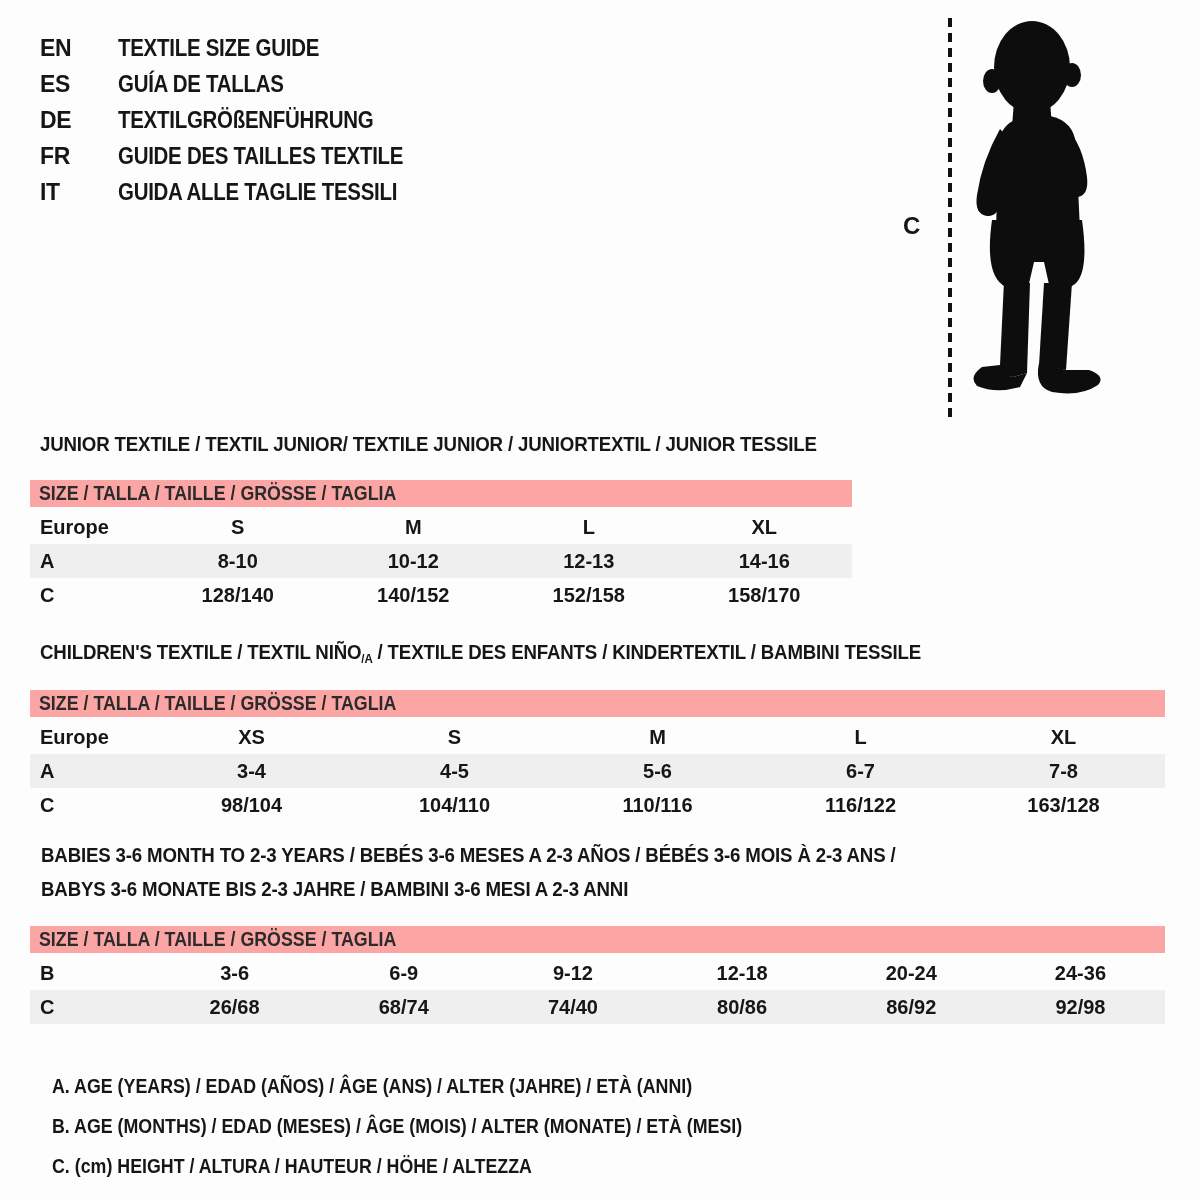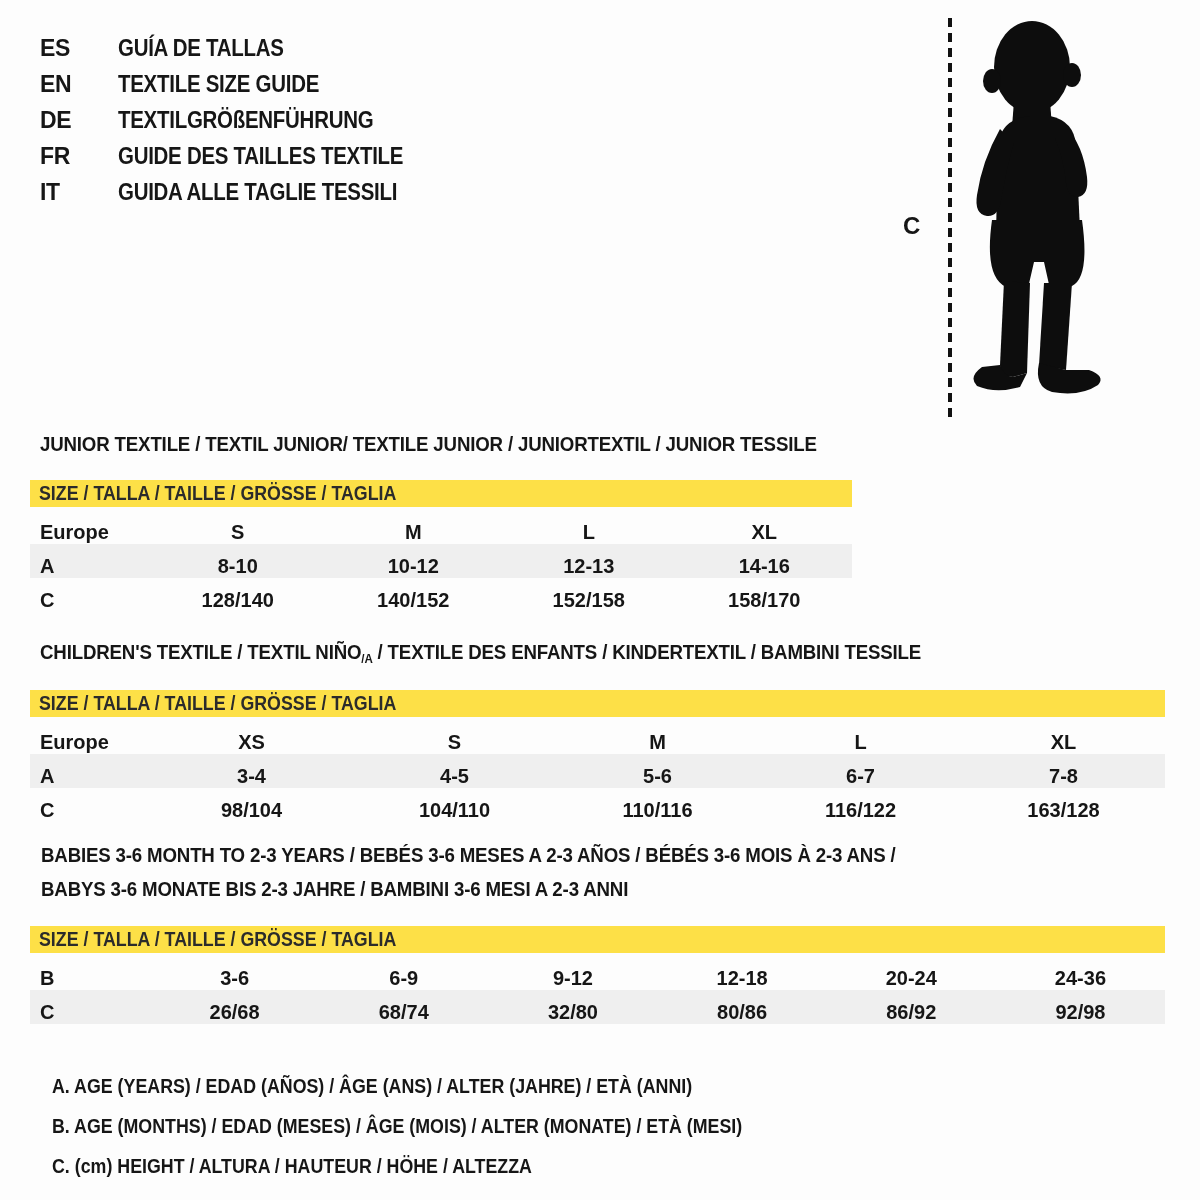--- a/index.html
+++ b/index.html
@@ -21,42 +21,42 @@
   .measure-line{left:944px;top:16px;}
   .silhouette{left:966px;top:14px;}
   .c-label{left:903px;top:212px;font-size:24px;font-weight:bold;}
 
   
   .sec-heading{font-size:21px;font-weight:bold;letter-spacing:-0.2px;}
   .sub-a{font-size:13px;position:relative;top:4px;font-weight:bold;}
 
   
   .size-table{position:absolute;}
-  .size-bar{background:#fde047;height:27px;display:flex;align-items:center;
+  .size-bar{background:#fca5a5;height:27px;display:flex;align-items:center;
     padding-left:9px;font-size:20px;font-weight:bold;color:#2b2b2b;margin-bottom:3px;}
-  .trow{display:flex;height:34px;align-items:flex-end;font-size:20px;font-weight:bold;}
+  .trow{display:flex;height:34px;align-items:center;font-size:20px;font-weight:bold;}
   .trow.shaded{background:#efefef;}
   .tlabel{width:120px;flex:0 0 120px;padding-left:10px;box-sizing:border-box;}
   .tcell{flex:1;text-align:center;}
 
   
   .legend{left:52px;top:1066px;}
   .legend-line{font-size:20px;font-weight:bold;line-height:40px;}
 </style>
 </head>
 <body>
 
 <div class="abs lang-block">
   <div class="lang-row">
+    <span class="lang-code">EN</span>
+    <span class="lang-title cond">TEXTILE SIZE GUIDE</span>
+  </div>
+  <div class="lang-row">
     <span class="lang-code">ES</span>
     <span class="lang-title cond">GUÍA DE TALLAS</span>
-  </div>
-  <div class="lang-row">
-    <span class="lang-code">EN</span>
-    <span class="lang-title cond">TEXTILE SIZE GUIDE</span>
   </div>
   <div class="lang-row">
     <span class="lang-code">DE</span>
     <span class="lang-title cond">TEXTILGRÖßENFÜHRUNG</span>
   </div>
   <div class="lang-row">
     <span class="lang-code">FR</span>
     <span class="lang-title cond">GUIDE DES TAILLES TEXTILE</span>
   </div>
   <div class="lang-row">
@@ -166,21 +166,21 @@
     <span class="tcell">6-9</span>
     <span class="tcell">9-12</span>
     <span class="tcell">12-18</span>
     <span class="tcell">20-24</span>
     <span class="tcell">24-36</span>
   </div>
   <div class="trow shaded">
     <span class="tlabel">C</span>
     <span class="tcell">26/68</span>
     <span class="tcell">68/74</span>
-    <span class="tcell">32/80</span>
+    <span class="tcell">74/40</span>
     <span class="tcell">80/86</span>
     <span class="tcell">86/92</span>
     <span class="tcell">92/98</span>
   </div>
 </div>
 
 <div class="abs legend">
   <div class="legend-line cond">A. AGE (YEARS) / EDAD (AÑOS) / ÂGE (ANS) / ALTER (JAHRE) / ETÀ (ANNI)</div>
   <div class="legend-line cond">B. AGE (MONTHS) / EDAD (MESES) / ÂGE (MOIS) / ALTER (MONATE) / ETÀ (MESI)</div>
   <div class="legend-line cond">C. (cm) HEIGHT / ALTURA / HAUTEUR / HÖHE / ALTEZZA</div>

